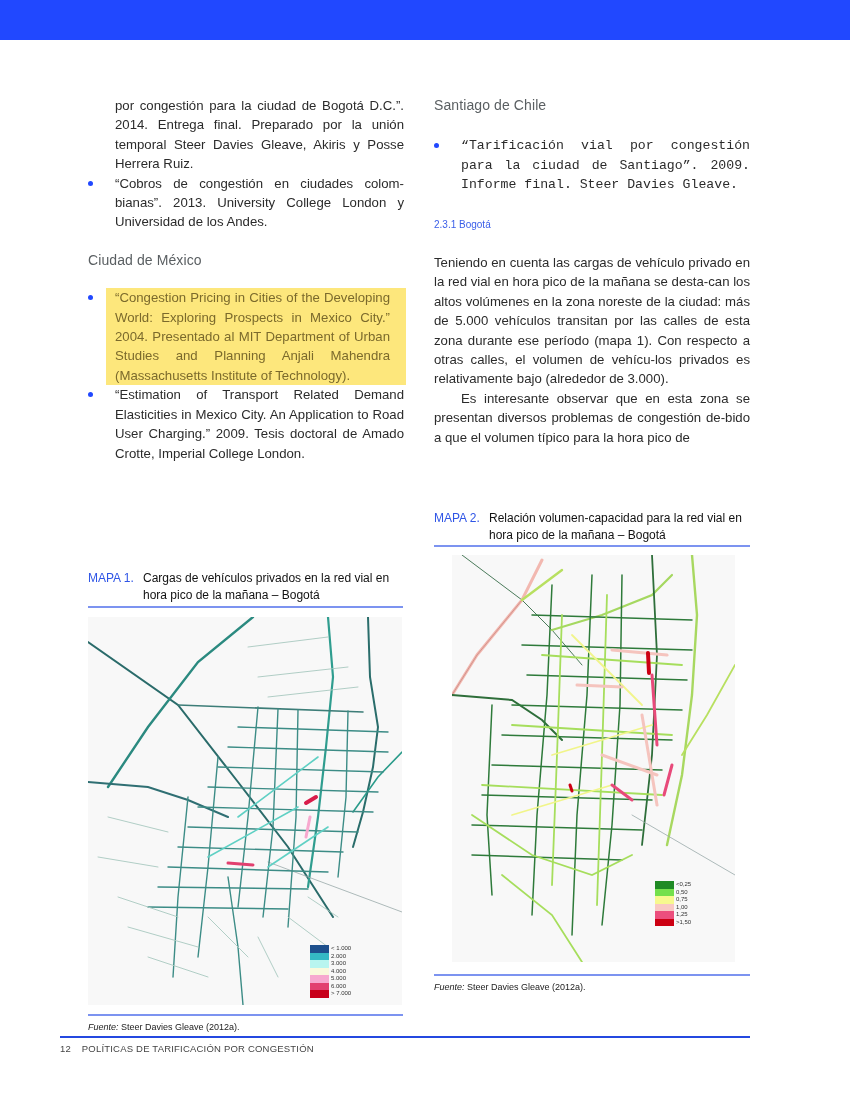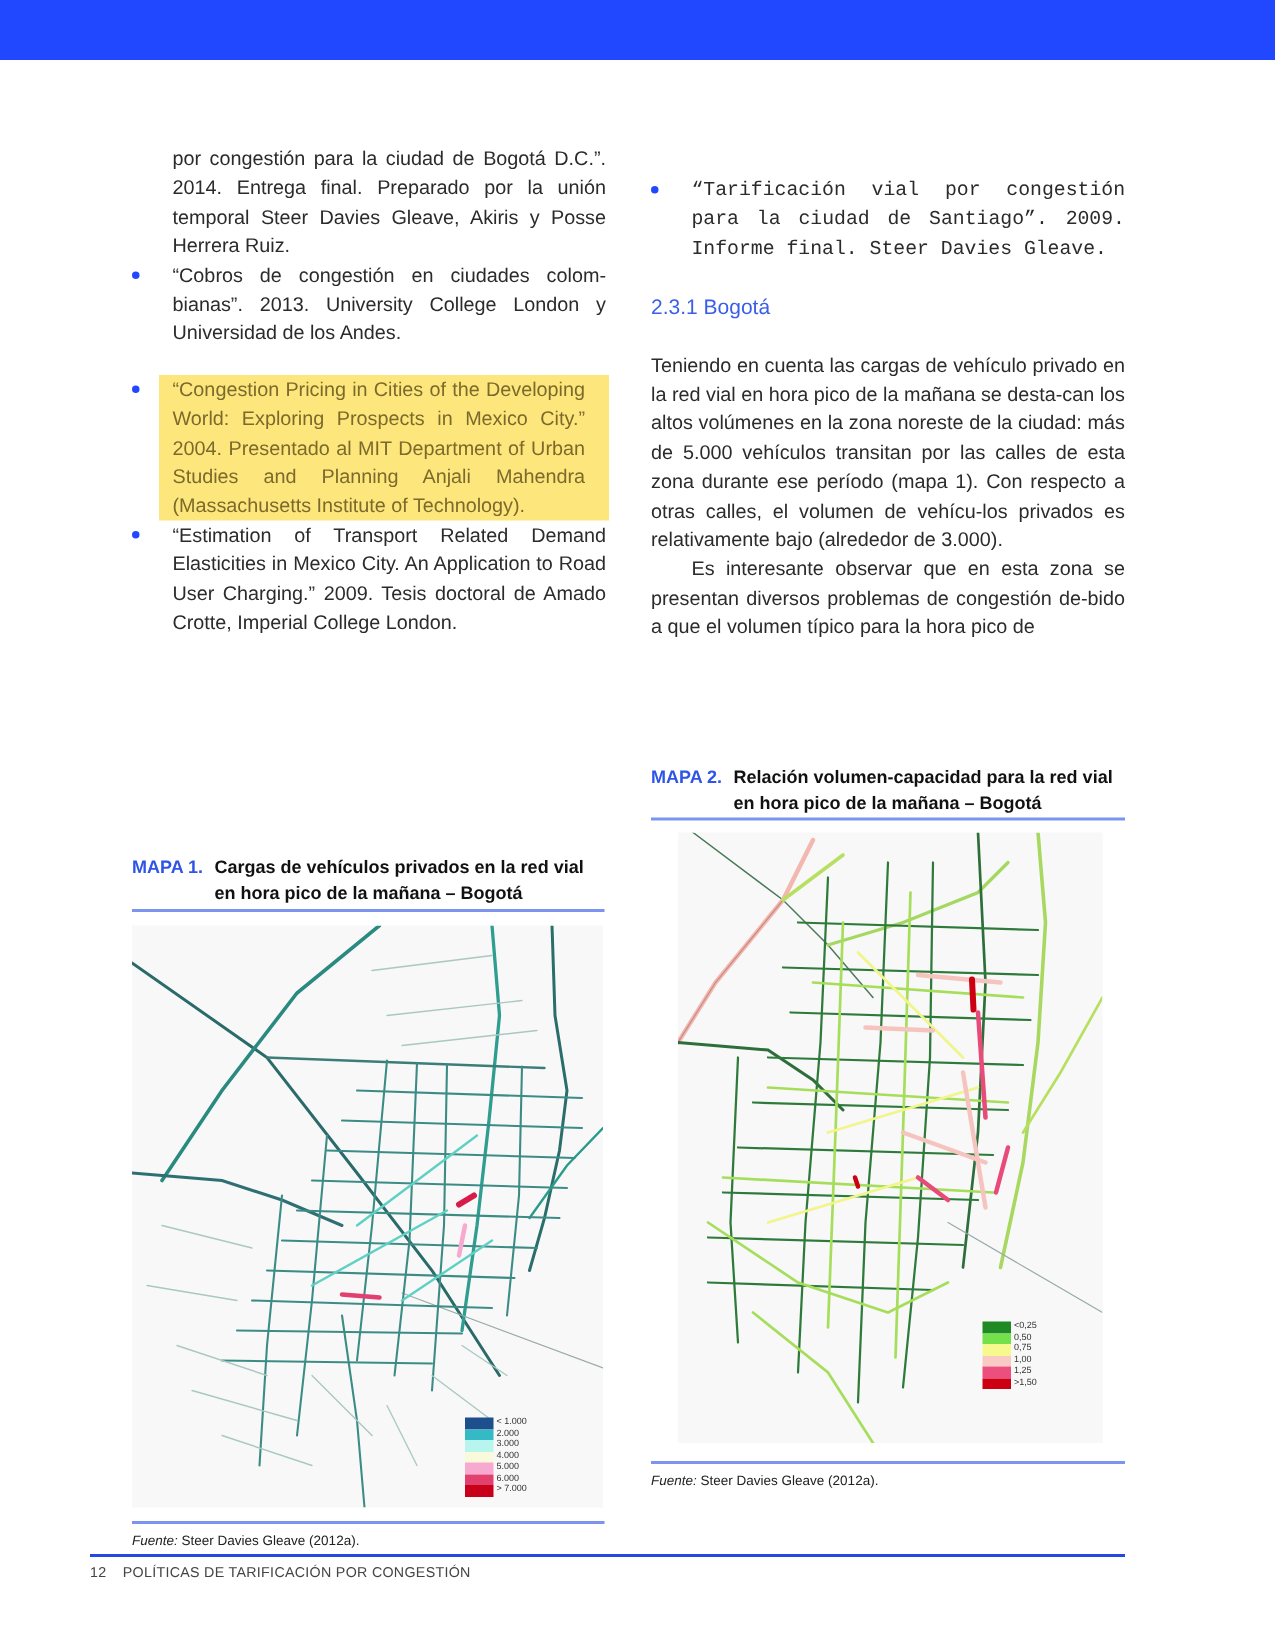--- a/index.html
+++ b/index.html
@@ -10,25 +10,25 @@
   .col { position: absolute; width: 316px; font-size: 13.2px; line-height: 19.4px; color: #2b2b2b; }
   .col-left { left: 88px; top: 96px; }
   .col-right { left: 434px; top: 96px; }
 
   .para { text-align: justify; }
   .indent-cont { padding-left: 27px; text-align: justify; }
   .bullet { position: relative; padding-left: 27px; text-align: justify; }
   .bullet .dot { position: absolute; left: 0; top: 7px; width: 5px; height: 5px; border-radius: 50%; background: #2148ff; }
   .highlight { background: #fde77c; color: #7b6a2c; margin-left: 18px; padding-left: 9px; margin-right: -2px; padding-right: 16px; }
   .subhead { font-size: 14px; color: #5a5f62; font-weight: normal; letter-spacing: 0.1px; }
-  .section-head { font-size: 14px; color: #3a5ee8; }
+  .section-head { font-size: 10px; color: #3a5ee8; }
   .para-indent { text-indent: 27px; text-align: justify; }
 
   .fig { position: absolute; }
-  .fig-title { font-size: 12px; font-weight: bold; color: #111; line-height: 17px; position: relative; padding-left: 55px; }
+  .fig-title { font-size: 12px; font-weight: normal; color: #111; line-height: 17px; position: relative; padding-left: 55px; }
   .fig-title .fig-label { position: absolute; left: 0; top: 0; color: #2f55e6; }
   .rule { height: 2px; background: #7c93f0; }
   .map-box { background: #f8f8f8; position: relative; overflow: hidden; }
   .source { font-size: 9px; color: #222; margin-top: 6px; }
   .source i { font-style: italic; }
 
   .legend { position: absolute; font-size: 6px; color: #333; line-height: 7.5px; }
   .legend-row { display: flex; align-items: center; height: 7.5px; }
   .legend-swatch { width: 19px; height: 7.5px; margin-right: 2px; }
 
@@ -40,31 +40,33 @@
 <body>
 
 <div class="top-band"></div>
 
 <div class="col col-left">
   <div class="indent-cont">por congestión para la ciudad de Bogotá D.C.”. 2014. Entrega final. Preparado por la unión temporal Steer Davies Gleave, Akiris y Posse Herrera Ruiz.</div>
   <div class="bullet">
     <span class="dot"></span>
     <span>“Cobros de congestión en ciudades colom-bianas”. 2013. University College London y Universidad de los Andes.</span>
   </div>
+  <div class="subhead" style="margin-top:19px;">Ciudad de México</div>
   <div class="bullet" style="margin-top:18px; padding-left:0;">
     <span class="dot"></span>
     <div class="highlight">“Congestion Pricing in Cities of the Developing World: Exploring Prospects in Mexico City.” 2004. Presentado al MIT Department of Urban Studies and Planning Anjali Mahendra (Massachusetts Institute of Technology).</div>
   </div>
   <div class="bullet">
     <span class="dot"></span>
     <span>“Estimation of Transport Related Demand Elasticities in Mexico City. An Application to Road User Charging.” 2009. Tesis doctoral de Amado Crotte, Imperial College London.</span>
   </div>
 </div>
 
 <div class="col col-right">
+  <div class="subhead">Santiago de Chile</div>
   <div class="bullet" style="margin-top:21px;font-family:Liberation Mono, monospace;">
     <span class="dot"></span>
     <span>“Tarificación vial por congestión para la ciudad de Santiago”. 2009. Informe final. Steer Davies Gleave.</span>
   </div>
   <div class="section-head" style="margin-top:20px;">2.3.1  Bogotá</div>
   <div class="para" style="margin-top:19px;">Teniendo en cuenta las cargas de vehículo privado en la red vial en hora pico de la mañana se desta-can los altos volúmenes en la zona noreste de la ciudad: más de 5.000 vehículos transitan por las calles de esta zona durante ese período (mapa 1). Con respecto a otras calles, el volumen de vehícu-los privados es relativamente bajo (alrededor de 3.000).</div>
   <div class="para-indent">Es interesante observar que en esta zona se presentan diversos problemas de congestión de-bido a que el volumen típico para la hora pico de</div>
 </div>
 
 <div class="fig" style="left:88px; top:534px; width:315px;margin-top:36px;">

